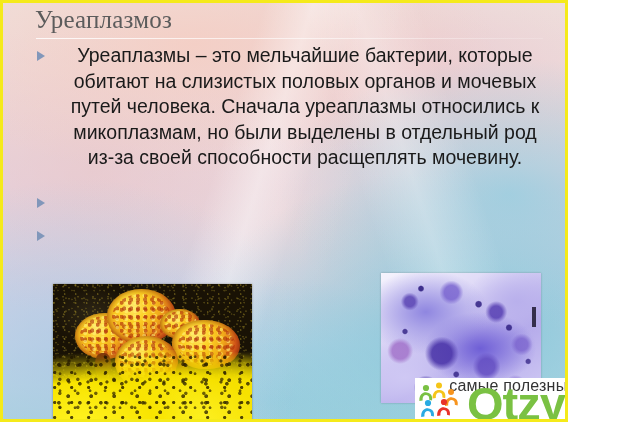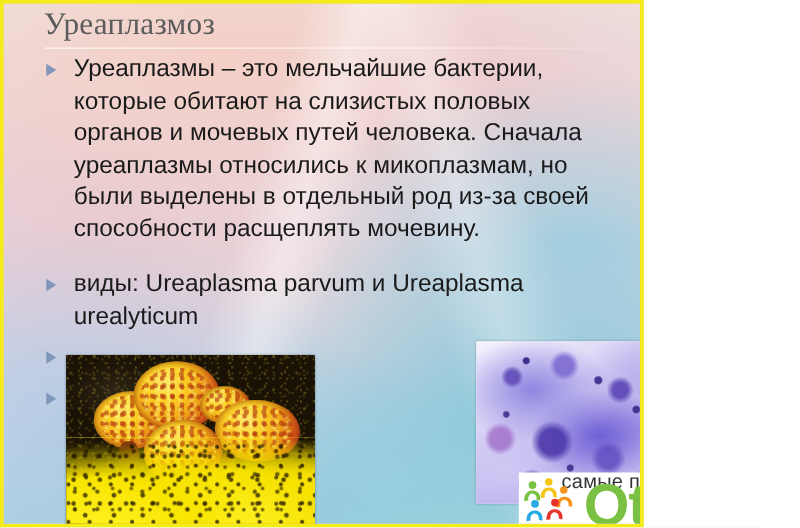--- a/index.html
+++ b/index.html
@@ -3,21 +3,21 @@
 <meta charset="utf-8">
 <title>Уреаплазмоз</title>
 <style>
   html, body {
     margin: 0;
     padding: 0;
     background: #ffffff;
   }
   #slide {
     position: relative;
-    width: 515px;
+    width: 568px;
     height: 422px;
     overflow: hidden;
     box-sizing: border-box;
     border: 3px solid #f5ea1a;
     background: #e8e2ea;
     font-family: "Liberation Sans", sans-serif;
   }
 
   
   .bg-layer {
@@ -78,20 +78,21 @@
     height: 1px;
     background: linear-gradient(90deg, rgba(255,255,255,0.85) 0%, rgba(255,255,255,0.55) 60%, rgba(255,255,255,0.15) 100%);
   }
 
   
   .body {
     position: absolute;
     left: 30px;
     top: 40px;
     right: 14px;
+    text-align: center;
   }
   .bullet {
     position: relative;
     padding-left: 26px;
     margin: 0 0 7px 0;
     color: #1a1a1a;
     font-size: 19.5px;
     line-height: 25.5px;
   }
   .bullet .marker {
@@ -319,24 +320,20 @@
 
   <div class="body">
 
     <p class="bullet">
       <span class="marker"></span>
       <span>Уреаплазмы – это мельчайшие бактерии, которые обитают на слизистых половых органов и мочевых путей человека. Сначала уреаплазмы относились к микоплазмам, но были выделены в отдельный род из-за своей способности расщеплять мочевину.</span>
     </p>
 
     <div class="spacer-1"></div>
 
-    <p class="bullet">
-      <span class="marker"></span>
-      <span> виды: Ureaplasma parvum и Ureaplasma urealyticum</span>
-    </p>
 
     <p class="bullet bullet-empty">
       <span class="marker"></span>
       <span></span>
     </p>
 
     <p class="bullet bullet-empty">
       <span class="marker"></span>
       <span></span>
     </p>

